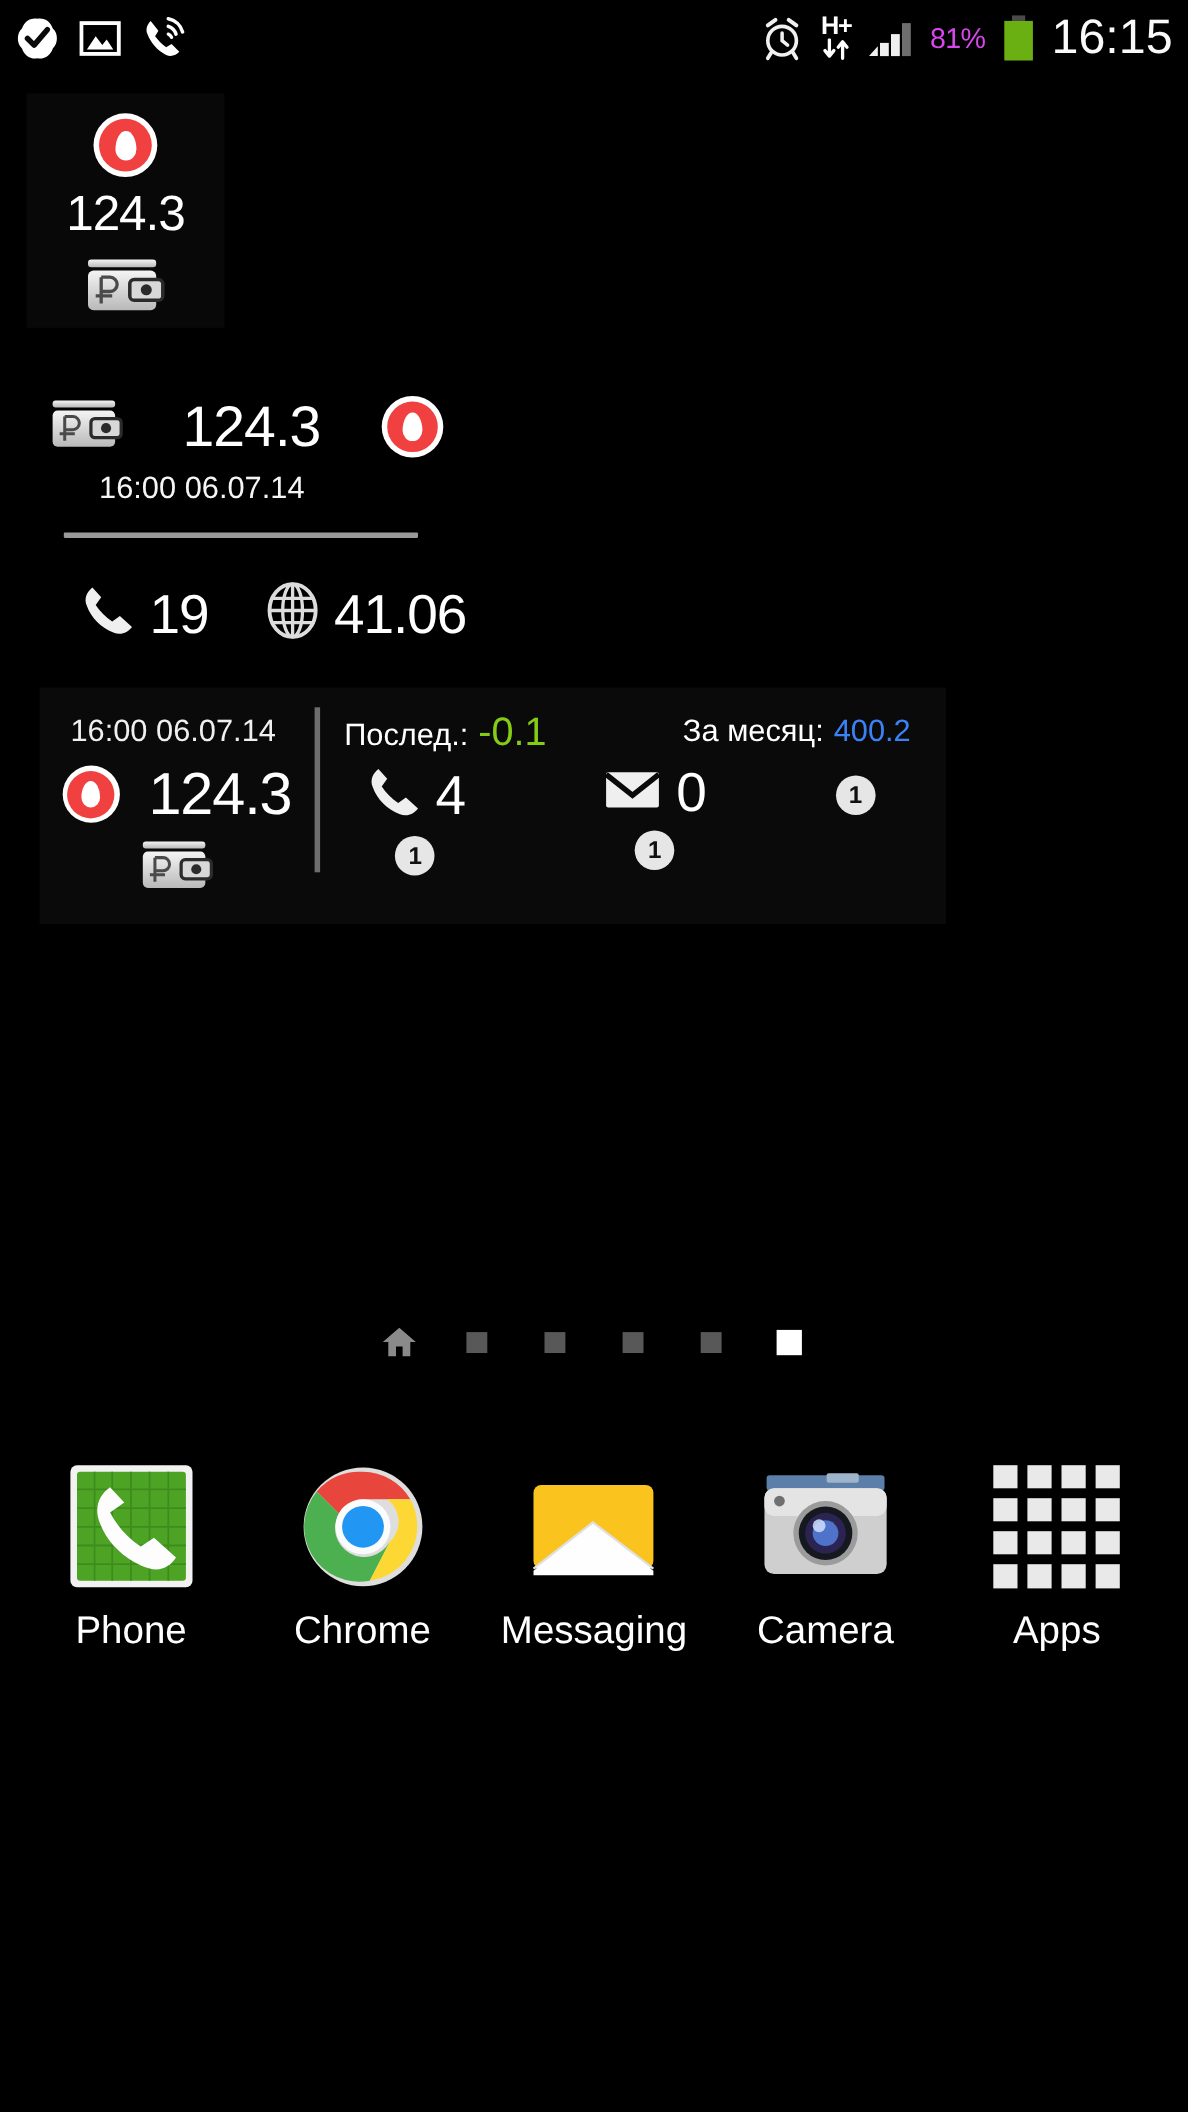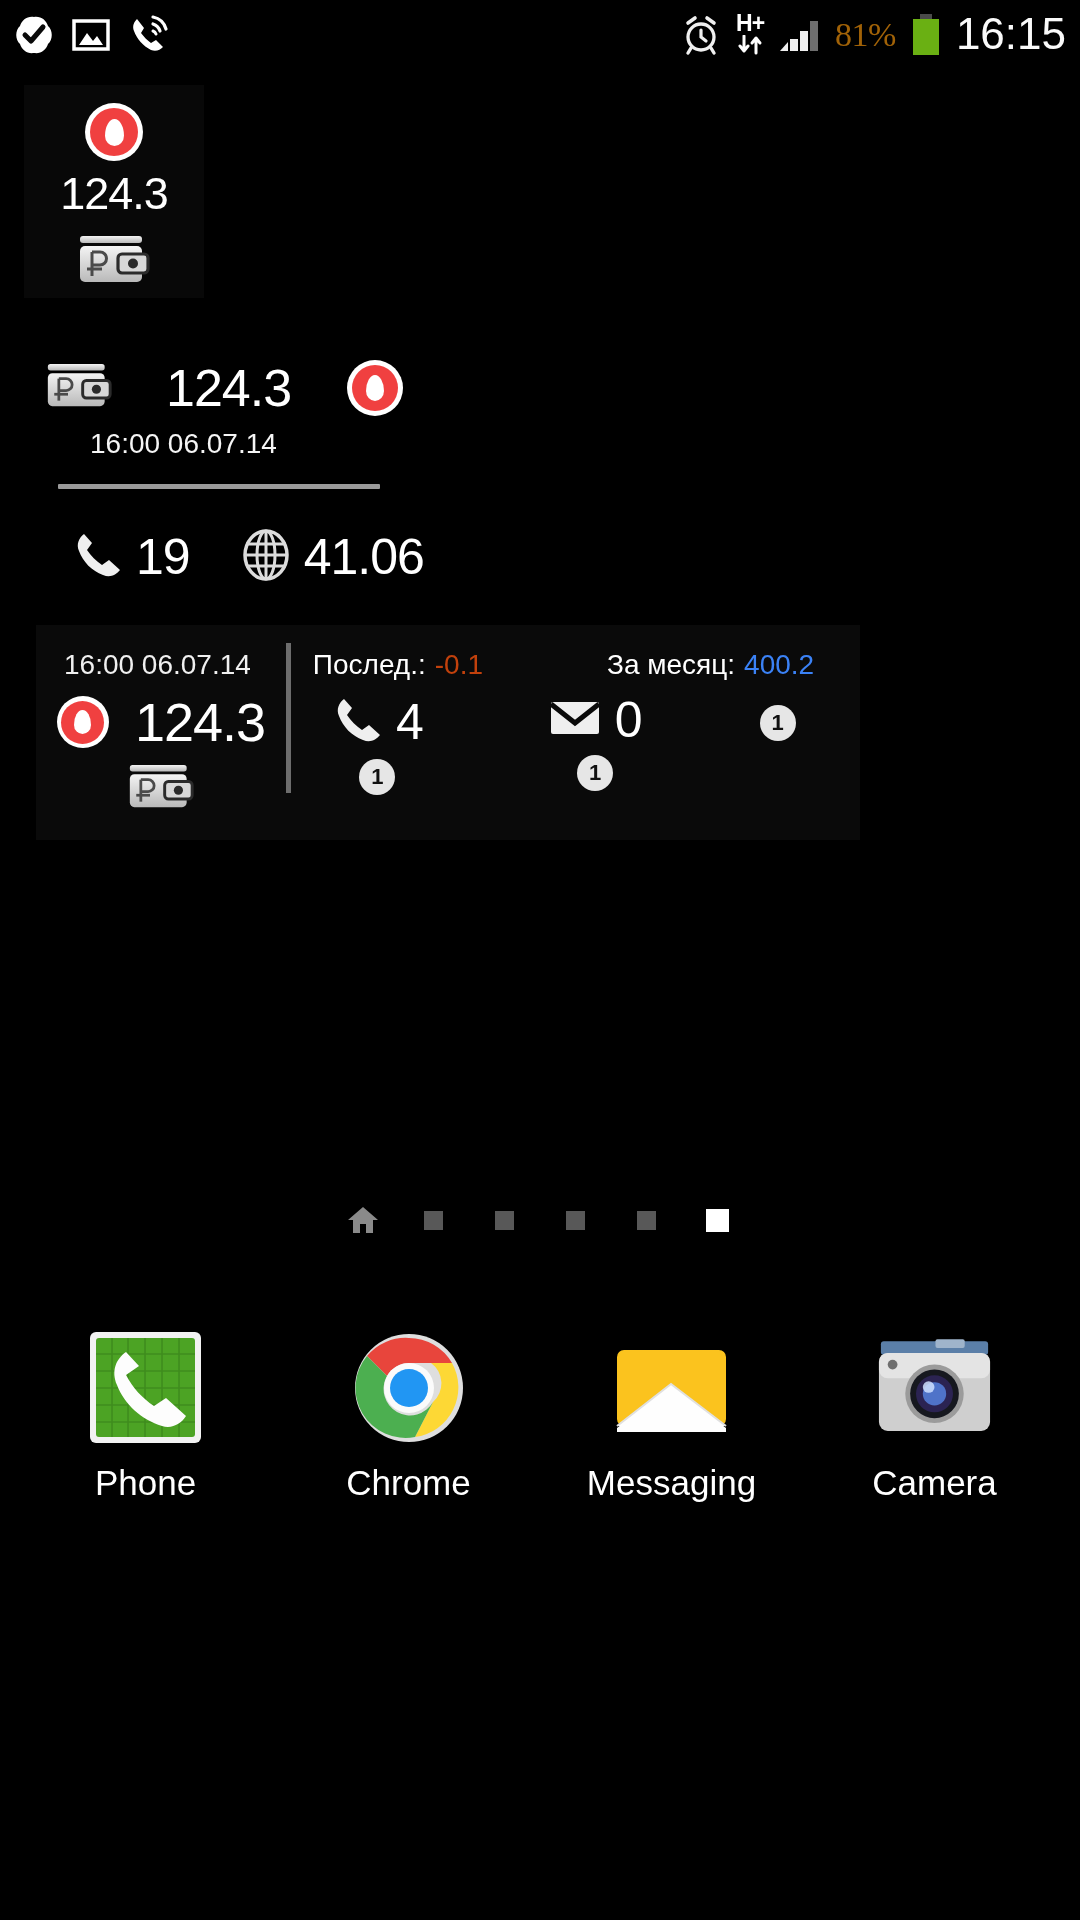--- a/index.html
+++ b/index.html
@@ -13,23 +13,22 @@
 
   
   .statusbar {
     position:absolute; left:0; top:0; width:1080px; height:70px;
     display:flex; align-items:center; padding:0 14px;
   }
   .sb-left { display:flex; align-items:center; gap:18px; }
   .sb-right { display:flex; align-items:center; gap:13px; margin-left:auto; }
   .sb-icon { display:flex; align-items:center; justify-content:center; }
   .sb-pct {
-    color:#a16207; font-size:34px; font-weight:400; letter-spacing:-0.5px;
+    color:#d946ef; font-size:26px; font-weight:400; letter-spacing:-0.5px;
     line-height:1;
-    font-family:Liberation Serif, serif;
   }
   .sb-clock {
     color:#fafafa; font-size:44px; font-weight:400; letter-spacing:0px;
     line-height:1; margin-left:0; padding-bottom:3px;
   }
   .hplus {
     display:flex; flex-direction:column; align-items:center; justify-content:center;
     line-height:1;
   }
   .hplus .ht { color:#fff; font-size:23px; font-weight:bold; letter-spacing:-1px; }
@@ -78,21 +77,21 @@
   .w3 {
     position:absolute; left:36px; top:625px; width:824px; height:215px;
     background:#0a0a0a;
   }
   .w3-head {
     display:flex; align-items:center; height:70px; padding-top:10px;
   }
   .w3-date { color:#f0f0f0; font-size:28px; margin-left:28px; }
   .w3-head-cell { display:flex; align-items:baseline; }
   .w3-lbl { color:#fff; font-size:28px; }
-  .w3-neg { color:#c2410c; font-size:28px; margin-left:9px; }
+  .w3-neg { color:#84cc16; font-size:36px; margin-left:9px; }
   .w3-pos { color:#3b82f6; font-size:28px; margin-left:9px; }
   .w3-body { display:flex; align-items:flex-start; position:relative; }
   .w3-left { width:250px; display:flex; flex-direction:column; align-items:center; }
   .w3-left-row { display:flex; align-items:center; }
   .w3-bal {
     color:#fff; font-size:54px; font-weight:400; letter-spacing:-1px;
     margin-left:26px; line-height:1;
   }
   .w3-vline {
     position:absolute; left:250px; top:-52px; width:5px; height:150px; background:#6d6d6d;
@@ -465,16 +464,39 @@
           <circle cx="59" cy="56" r="25" fill="#16181f"></circle>
           <circle cx="59" cy="56" r="19" fill="#2b2352"></circle>
           <circle cx="59" cy="56" r="12" fill="#4f73c9"></circle>
           <circle cx="53" cy="49" r="6" fill="#cfe1ff" opacity="0.85"></circle>
           <circle cx="16" cy="26" r="5" fill="#6f6f6f"></circle>
         </svg>
       </span>
       <span class="dock-label">Camera</span>
     </div>
 
+    <div class="dock-item">
+      <span class="dock-ico">
+        <span class="apps-grid">
+          <i></i>
+            <i></i>
+            <i></i>
+            <i></i>
+          <i></i>
+            <i></i>
+            <i></i>
+            <i></i>
+          <i></i>
+            <i></i>
+            <i></i>
+            <i></i>
+          <i></i>
+            <i></i>
+            <i></i>
+            <i></i>
+        </span>
+      </span>
+      <span class="dock-label">Apps</span>
+    </div>
 
   </div>
 
 </div>
 
 </body></html>

